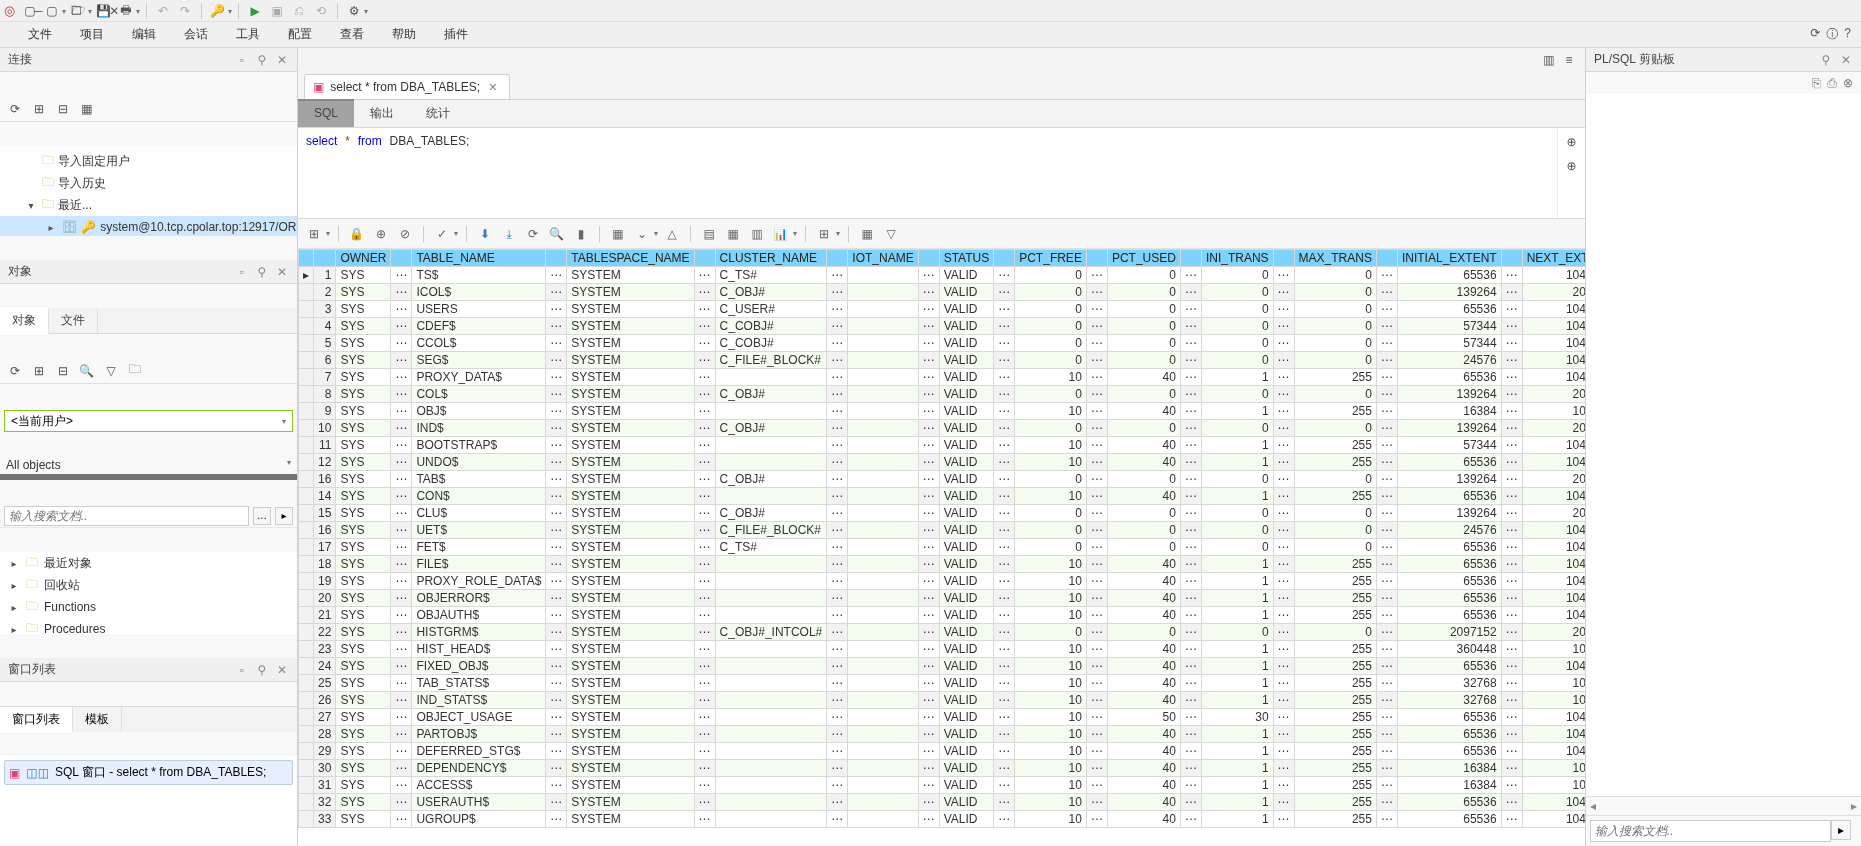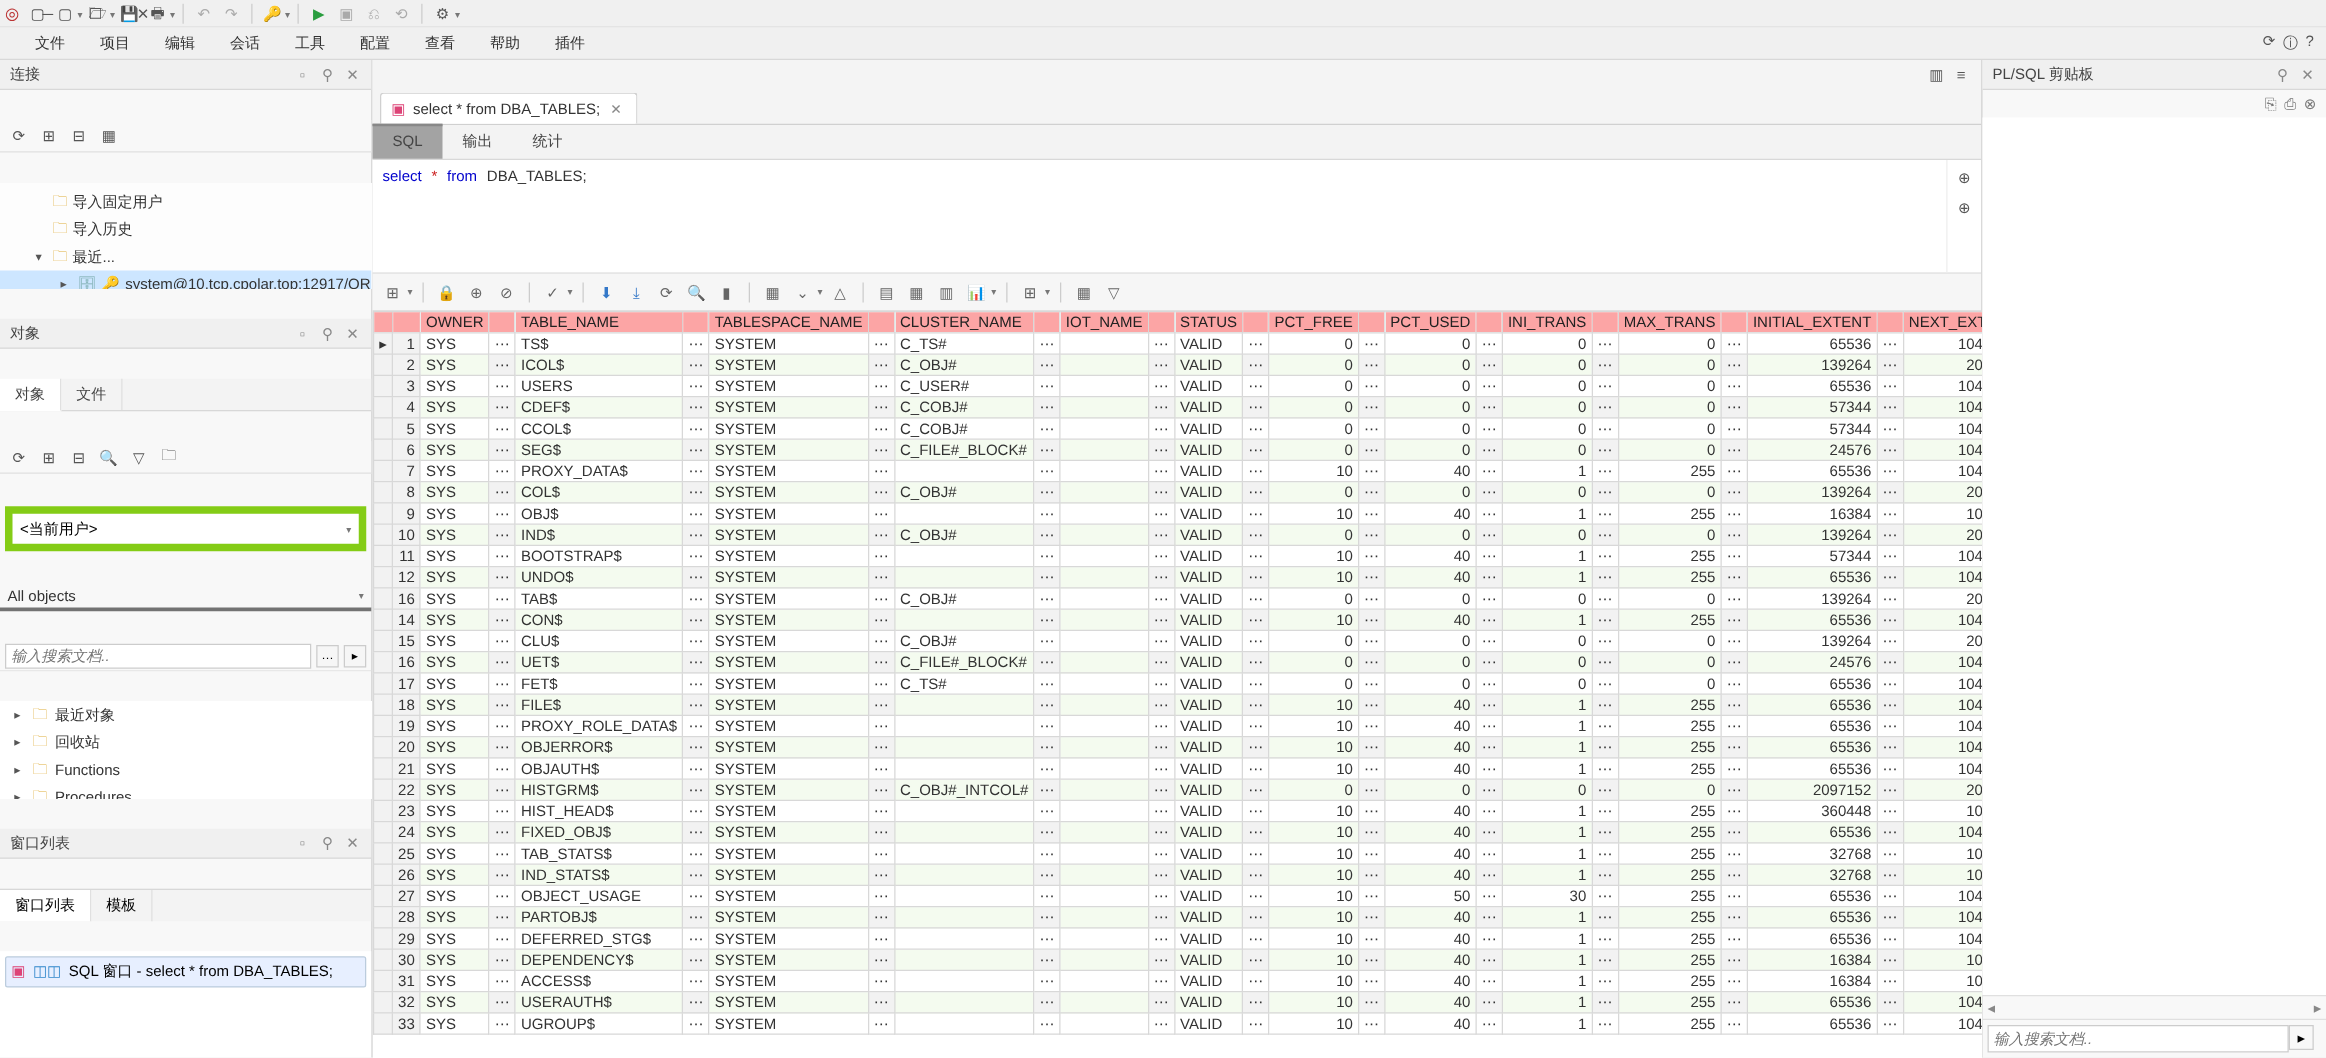--- a/index.html
+++ b/index.html
@@ -46,23 +46,23 @@
 .folder-icon { color:#e0b040; }
 .key-icon { color:#caa634; }
 .db-icon { color:#7aa; }
 
 
 .obj-tabs { display:flex; border-bottom:1px solid #d8d8d8; background:#f3f3f3; }
 .obj-tab { padding:4px 12px; border-right:1px solid #e0e0e0; color:#444; }
 .obj-tab.active { background:#fff; border-bottom:1px solid #fff; margin-bottom:-1px; }
 .obj-toolbar { height:26px; display:flex; align-items:center; gap:6px; padding:0 6px; border-bottom:1px solid #e0e0e0; background:#f8f8f8; }
 .obj-toolbar .tool-icon { width:18px; height:18px; }
-.user-select { height:36px; display:flex; align-items:center; padding:0 6px; background:#fff; border:6px solid #84cc16; margin:2px 4px; }
+.user-select { height:22px; display:flex; align-items:center; padding:0 6px; background:#fff; border:1px solid #84cc16; margin:2px 4px; }
 .user-select span:first-child { flex:1; }
-.filter-row { height:22px; display:flex; align-items:center; padding:0 6px; border-bottom:3px solid #737373; color:#333; }
+.filter-row { height:22px; display:flex; align-items:flex-start; padding:0 6px; border-bottom:6px solid #737373; color:#333; }
 .search-row { height:24px; display:flex; align-items:center; gap:4px; padding:2px 4px; border-bottom:1px solid #e8e8e8; }
 .search-row input { flex:1; border:1px solid #ccc; padding:2px 4px; font-style:italic; color:#888; background:#fff; }
 .search-row .mini { width:18px; height:18px; border:1px solid #ccc; background:#f6f6f6; display:flex; align-items:center; justify-content:center; font-size:10px; }
 
 
 .obj-tree { flex:1; overflow:auto; background:#fff; }
 .obj-item { display:flex; align-items:center; height:22px; padding-left:8px; gap:6px; color:#333; }
 .obj-item .tree-arrow { width:12px; }
 
 
@@ -86,21 +86,21 @@
 .editor .kw { color:#0000cc; }
 .editor .op { color:#c22; }
 .editor-side { width:28px; display:flex; flex-direction:column; align-items:center; gap:4px; padding-top:4px; color:#888; border-left:1px solid #eee; }
 
 .rs-toolbar { height:30px; display:flex; align-items:center; gap:4px; padding:0 6px; border-bottom:1px solid #e0e0e0; background:#f6f6f6; }
 .rs-toolbar .tool-icon { width:20px; height:20px; color:#666; }
 
 .grid-wrap { flex:1; overflow:auto; background:#fff; position:relative; }
 .grid { border-collapse:collapse; font-size:11px; }
 .grid th, .grid td { border:1px solid #d8d8d8; padding:1px 4px; height:17px; white-space:nowrap; }
-.grid th { background:#fca5a5; font-weight:normal; color:#222; position:sticky; top:0; text-align:left; }
+.grid th { background:#7dd3fc; font-weight:normal; color:#222; position:sticky; top:0; text-align:left; }
 .grid td { color:#333; }
 .rownum { background:#f2f2f2; text-align:right; color:#444; width:30px; }
 .rowmark { background:#f2f2f2; width:18px; }
 .dots { color:#888; text-align:center; width:16px; }
 .num { text-align:right; }
 .greenish td { background:#f4fbef; }
 .greenish td.rownum, .greenish td.rowmark, .greenish td.dots { background:#f2f2f2; }
 .col-OWNER{width:54px}.col-TABLE_NAME{width:110px}.col-TABLESPACE_NAME{width:110px}.col-CLUSTER_NAME{width:100px}
 .col-IOT_NAME{width:64px}.col-STATUS{width:56px}.col-PCT_FREE{width:64px}.col-PCT_USED{width:64px}
 .col-INI_TRANS{width:64px}.col-MAX_TRANS{width:74px}.col-INITIAL_EXTENT{width:94px}.col-NEXT_EXTENT{width:80px}

